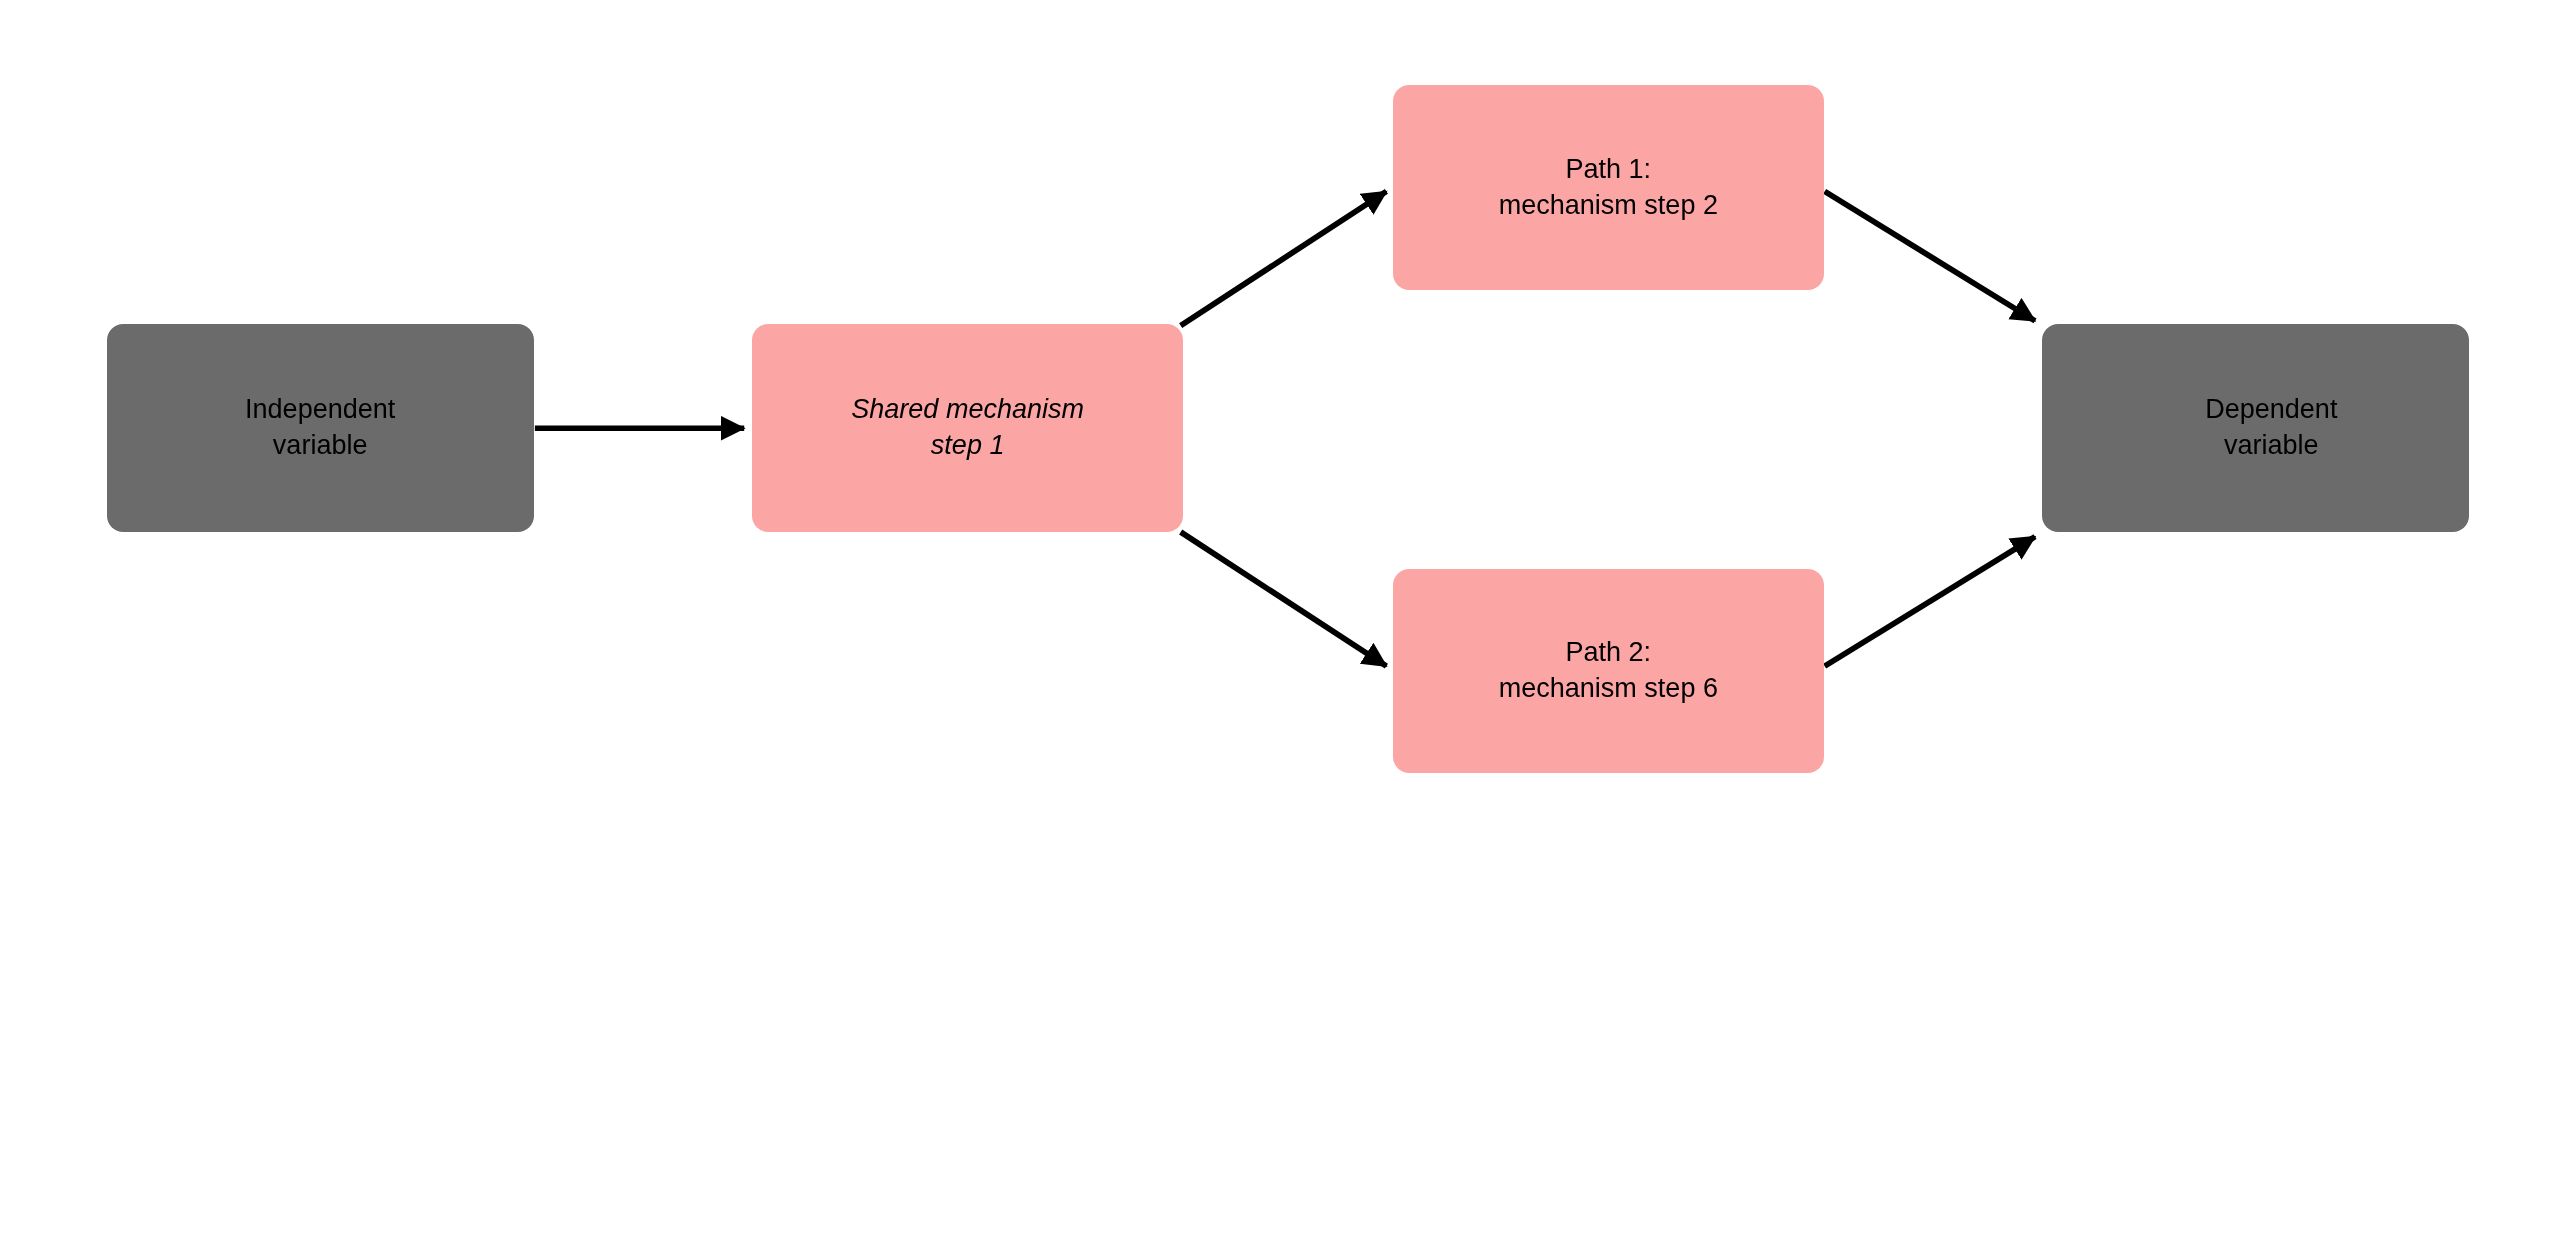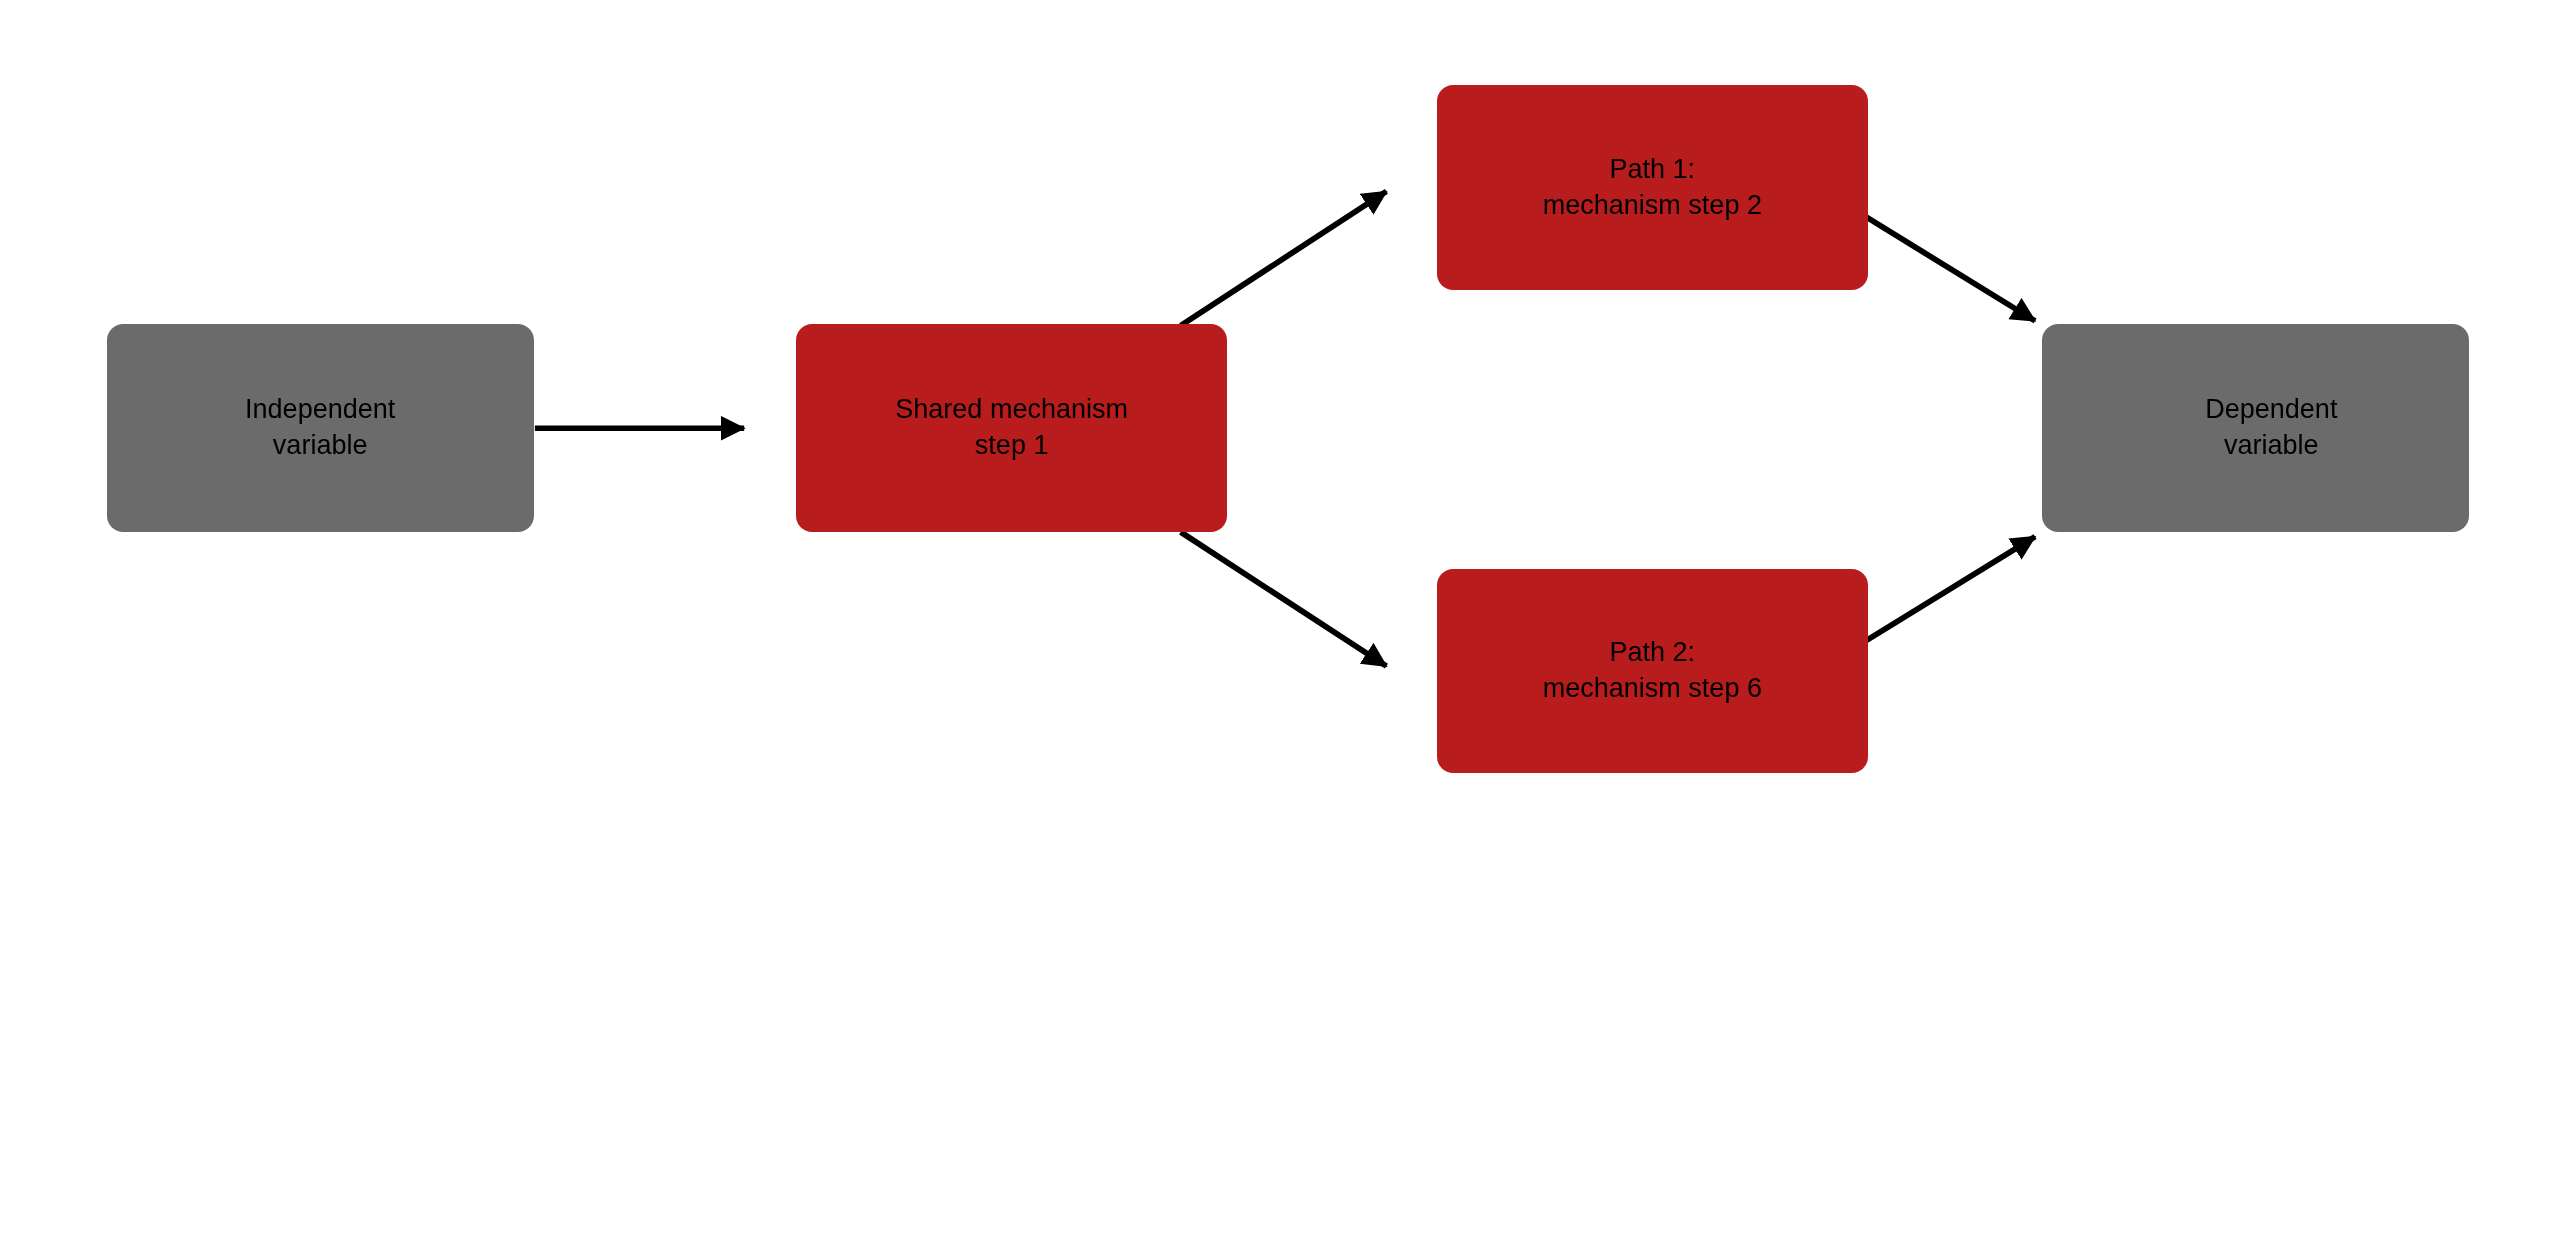--- a/index.html
+++ b/index.html
@@ -31,25 +31,25 @@
     border-radius: 0.63vw;
     box-sizing: border-box;
   }
   .node-label {
     white-space: pre-line;
     font-size: 1.05vw;
     line-height: 1.33;
     color: #000000;
   }
   .node-dark  { background: #6b6b6b; }
-  .node-light { background: #b91c1c; margin-left: 44px; }
+  .node-light { background: #fca5a5; }
 
   
   .node-independent { left: 4.14%;  top: 37.75%; width: 16.58%; height: 24.25%; }
-  .node-shared      { left: 29.21%; top: 37.75%; width: 16.71%; height: 24.25%; }
+  .node-shared      { left: 29.21%; top: 37.75%; width: 16.71%; height: 24.25%; font-style: italic; }
   .node-path1       { left: 54.08%; top: 9.88%;  width: 16.71%; height: 23.92%; }
   .node-path2       { left: 54.08%; top: 66.21%; width: 16.71%; height: 23.83%; }
   .node-dependent   { left: 79.26%; top: 37.75%; width: 16.58%; height: 24.25%; padding-left: 32px; }
 
   .edge {
     stroke: #000000;
     stroke-width: 16;
     fill: none;
   }
 </style>

